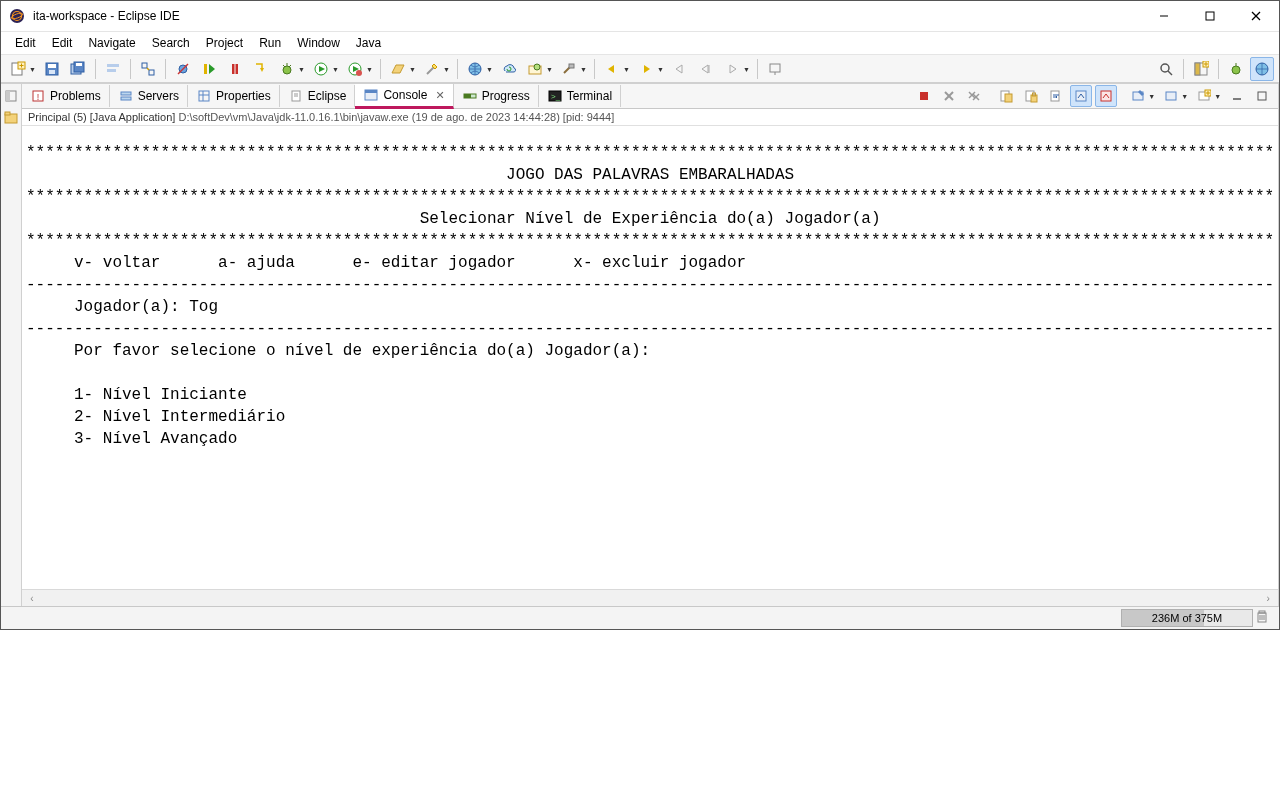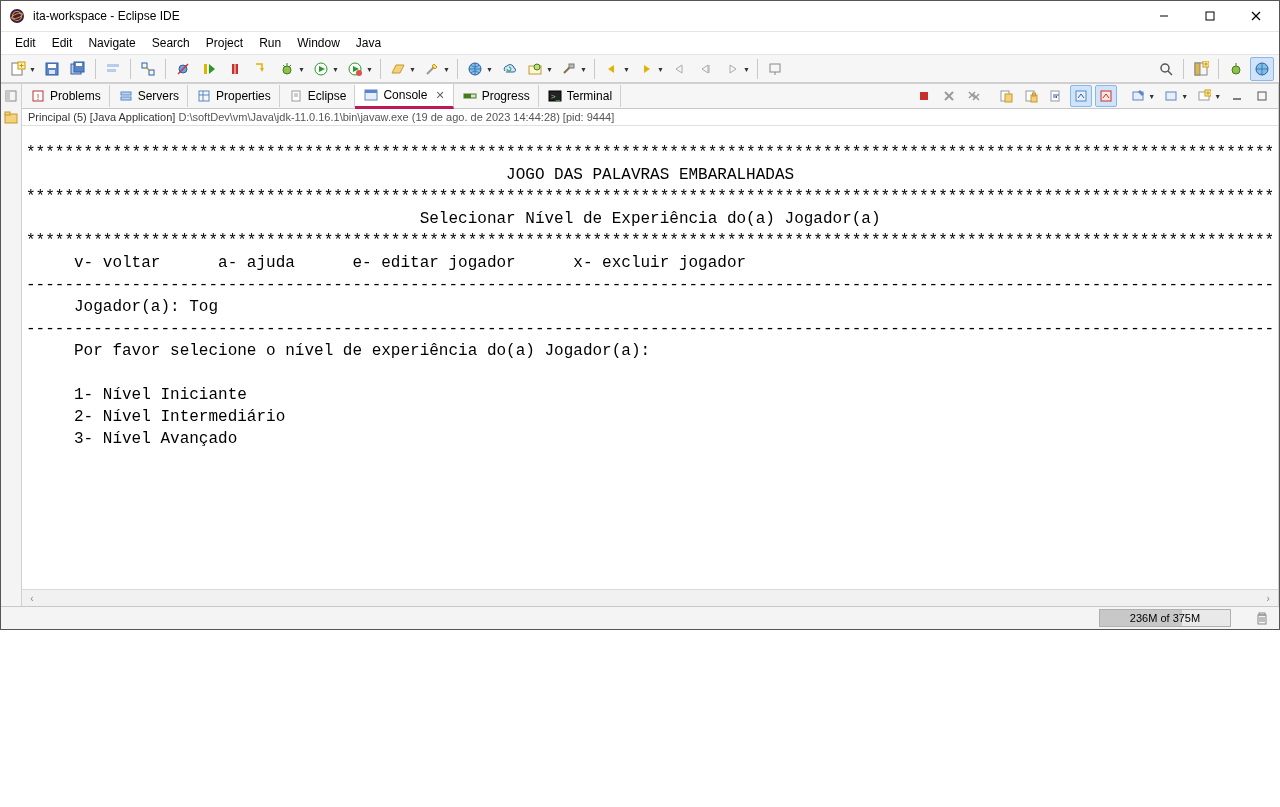--- a/index.html
+++ b/index.html
@@ -55,21 +55,21 @@
   .console { font-family:Consolas,"Courier New",monospace; font-size:16px; line-height:22px; white-space:pre; padding:0 4px 4px 4px; }
   .console .input-val { color:#0a7a2f; }
 
   
   .hscroll { height:16px; background:#f1f1f1; border-top:1px solid #d9d9d9; display:flex; align-items:center; justify-content:space-between; padding:0 2px; color:#888; font-size:10px; }
   .hscroll .arrow { width:16px; text-align:center; }
 
   
   .statusbar { height:22px; background:#f4f4f4; border-top:1px solid #c8c8c8; display:flex; align-items:center; }
   .statusbar .spacer { flex:1; }
-  .heap { display:flex; align-items:flex-end; gap:24px; margin-right:8px; }
+  .heap { display:flex; align-items:flex-start; gap:2px; margin-right:8px; }
   .heap-bar { width:130px; height:16px; border:1px solid #b0b0b0; background:#e9e9e9; position:relative; font-size:11px; display:flex; align-items:center; justify-content:center; }
   .heap-bar .fill { position:absolute; left:0; top:0; bottom:0; background:#c8c8c8; width:63%; }
   .heap-bar .txt { position:relative; z-index:1; }
   .trash { width:16px; height:16px; }
 </style>
 </head>
 <body>
 
 <div class="window">
 

